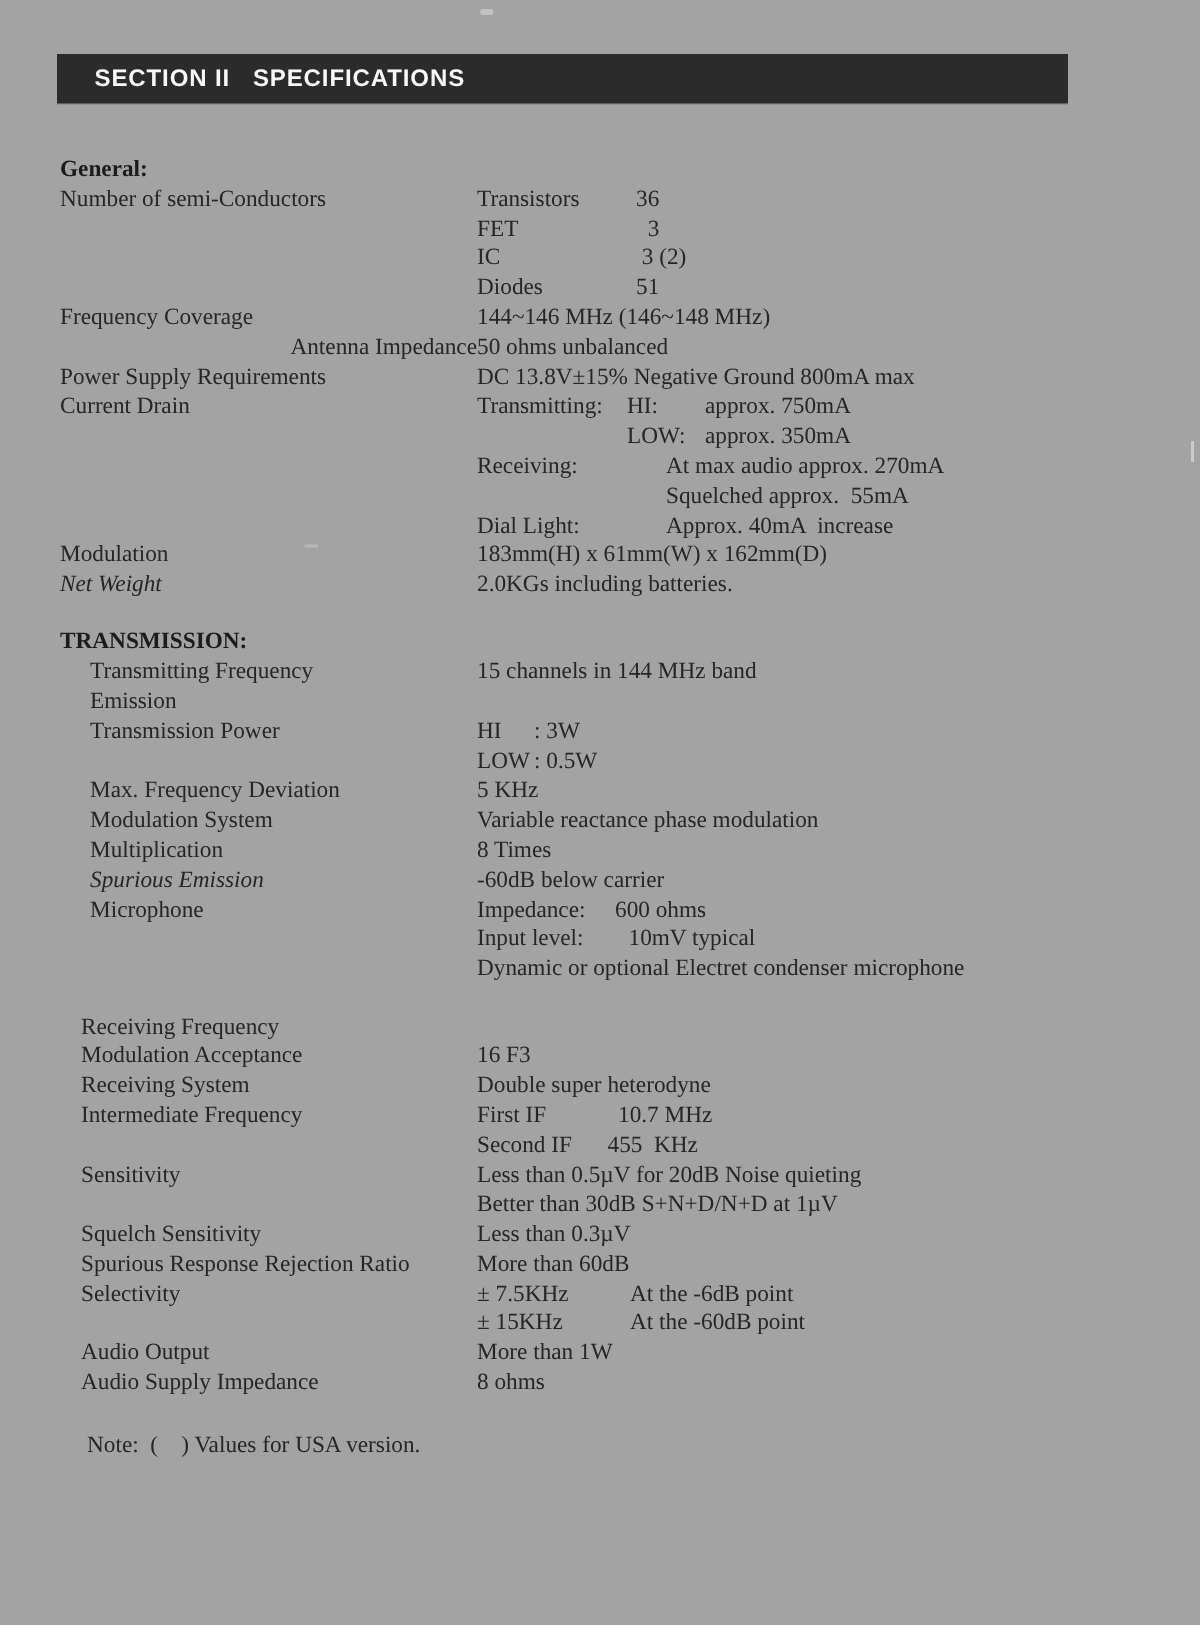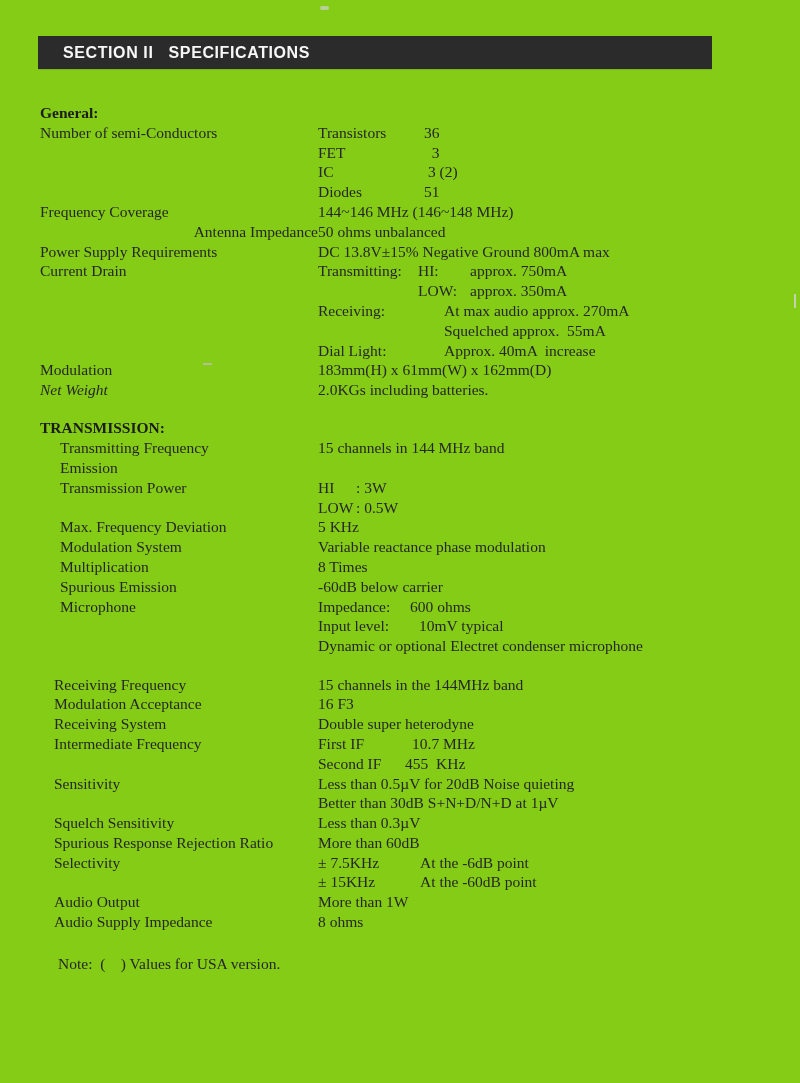--- a/index.html
+++ b/index.html
@@ -1,20 +1,20 @@
 <!DOCTYPE html>
 <html><head>
 <meta charset="utf-8">
 <style>
   html,body{margin:0;padding:0;}
   body{background:#ffffff;}
   .page{
     position:relative;
     width:800px;height:1083px;
-    background:#84cc16;
+    background:#a3a3a3;
     overflow:hidden;
     font-family:"Liberation Serif", serif;
     color:#262626;
   }
   .header-bar{
     position:absolute;
     left:38px;top:36px;
     width:674px;height:33px;
     background:#2b2b2b;
     box-shadow:0 1px 0 #55555533;
@@ -156,40 +156,39 @@
         </div>
         <div class="row">
           <div class="label" style="padding-left: 20px;">Modulation System</div>
           <div class="value"><span class="seg">Variable reactance phase modulation</span></div>
         </div>
         <div class="row">
           <div class="label" style="padding-left: 20px;">Multiplication</div>
           <div class="value"><span class="seg">8 Times</span></div>
         </div>
         <div class="row">
-          <div class="label" style="padding-left: 20px;">Spurious Emission</div>
+          <div class="label" style="padding-left: 20px; font-style: italic;">Spurious Emission</div>
           <div class="value"><span class="seg">-60dB below carrier</span></div>
         </div>
         <div class="row">
           <div class="label" style="padding-left: 20px;">Microphone</div>
           <div class="value"><span class="seg" style="width: 92px;">Impedance:</span><span class="seg">600 ohms</span></div>
         </div>
         <div class="row">
           <div class="label" style="padding-left: 20px;"></div>
           <div class="value"><span class="seg" style="width: 101px;">Input level:</span><span class="seg">10mV typical</span></div>
         </div>
         <div class="row">
           <div class="label" style="padding-left: 20px;"></div>
           <div class="value"><span class="seg">Dynamic or optional Electret condenser microphone</span></div>
         </div>
       </div>
       <div class="section">
         <div class="row">
           <div class="label" style="padding-left: 14px;">Receiving Frequency</div>
-          <div class="value"><span class="seg">15 channels in the 144MHz band</span></div>
         </div>
         <div class="row">
           <div class="label" style="padding-left: 14px;">Modulation Acceptance</div>
           <div class="value"><span class="seg">16 F3</span></div>
         </div>
         <div class="row">
           <div class="label" style="padding-left: 14px;">Receiving System</div>
           <div class="value"><span class="seg">Double super heterodyne</span></div>
         </div>
         <div class="row">

